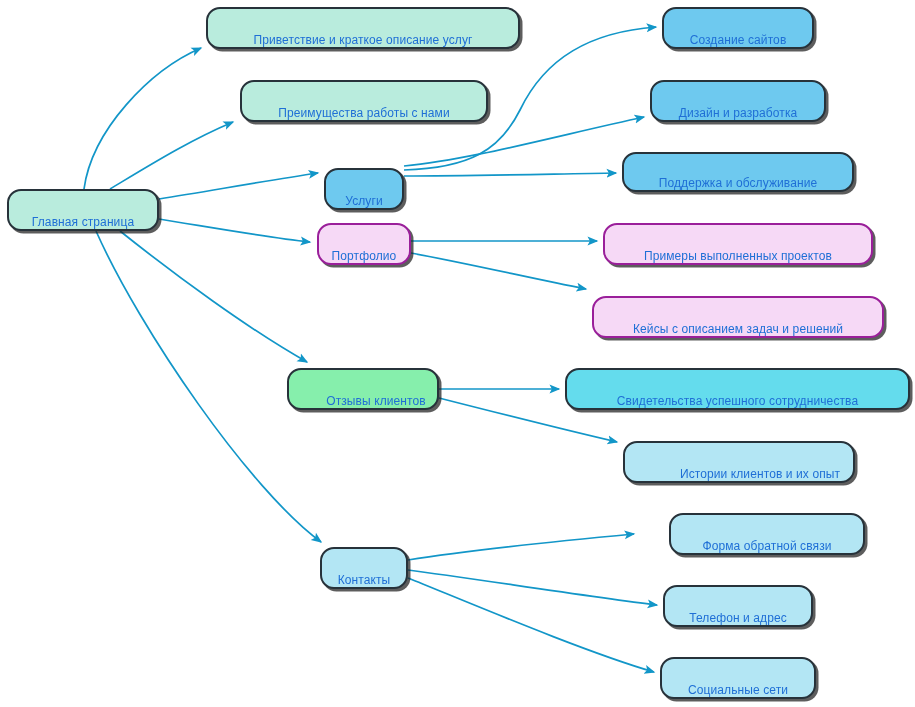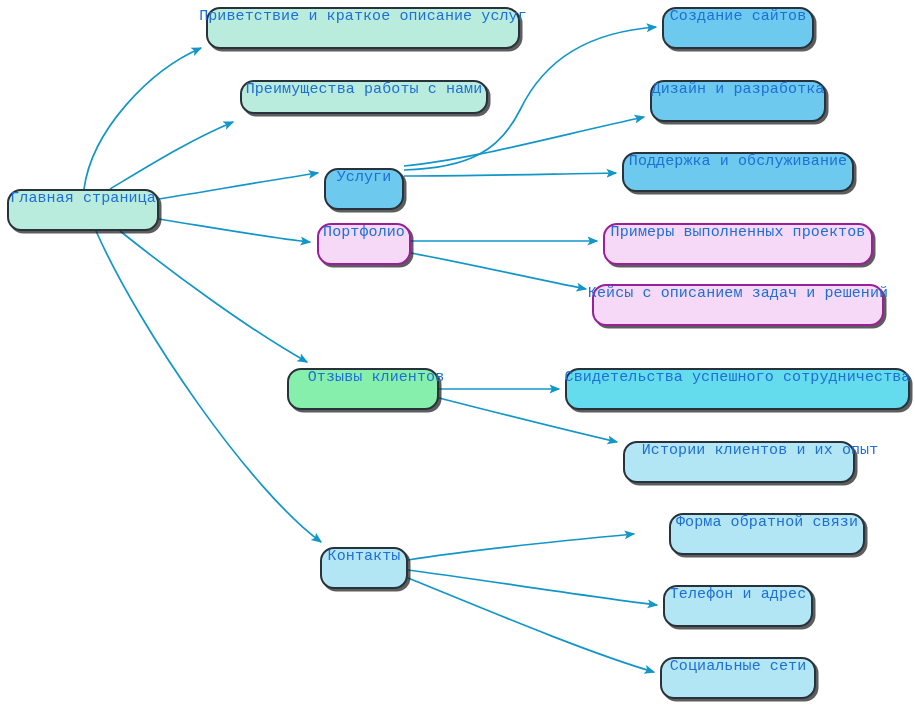--- a/index.html
+++ b/index.html
@@ -25,31 +25,30 @@
     left: 0;
     top: 0;
     width: 915px;
     height: 707px;
     pointer-events: none;
   }
   .node {
     position: absolute;
     box-sizing: border-box;
     display: flex;
-    align-items: flex-start;
+    align-items: flex-end;
     justify-content: center;
     border-radius: 14px;
     border-style: solid;
     border-width: 2px;
-    font-size: 15px;
+    font-size: 12px;
     line-height: 1.1;
     white-space: nowrap;
     letter-spacing: 0.1px;
     box-shadow: 2.5px 2.5px 0 rgba(30,30,30,0.72);
-    font-family: Liberation Mono, monospace;
   }
   .node .node-label {
     display: block;
     padding: 0 2px;
   }
 </style>
 </head>
 <body>
 
 <div id="diagram-canvas">
@@ -80,42 +79,42 @@
       </g>
   </svg>
 
   <div id="node-group">
       <div class="node" style="left: 7px; top: 189px; width: 152px; height: 42px; background: rgb(185, 236, 221); border-color: rgb(39, 50, 58); color: rgb(31, 111, 214);">
         <span class="node-label">Главная страница</span>
       </div>
       <div class="node" style="left: 206px; top: 7px; width: 314px; height: 42px; background: rgb(185, 236, 221); border-color: rgb(39, 50, 58); color: rgb(31, 111, 214);">
         <span class="node-label">Приветствие и краткое описание услуг</span>
       </div>
-      <div class="node" style="left: 240px; top: 80px; width: 248px; height: 34px; background: rgb(185, 236, 221); border-color: rgb(39, 50, 58); color: rgb(31, 111, 214);">
+      <div class="node" style="left: 240px; top: 80px; width: 248px; height: 42px; background: rgb(185, 236, 221); border-color: rgb(39, 50, 58); color: rgb(31, 111, 214);">
         <span class="node-label">Преимущества работы с нами</span>
       </div>
       <div class="node" style="left: 324px; top: 168px; width: 80px; height: 42px; background: rgb(110, 201, 239); border-color: rgb(39, 50, 58); color: rgb(31, 111, 214);">
         <span class="node-label">Услуги</span>
       </div>
       <div class="node" style="left: 662px; top: 7px; width: 152px; height: 42px; background: rgb(110, 201, 239); border-color: rgb(39, 50, 58); color: rgb(31, 111, 214);">
         <span class="node-label">Создание сайтов</span>
       </div>
       <div class="node" style="left: 650px; top: 80px; width: 176px; height: 42px; background: rgb(110, 201, 239); border-color: rgb(39, 50, 58); color: rgb(31, 111, 214);">
         <span class="node-label">Дизайн и разработка</span>
       </div>
       <div class="node" style="left: 622px; top: 152px; width: 232px; height: 40px; background: rgb(110, 201, 239); border-color: rgb(39, 50, 58); color: rgb(31, 111, 214);">
         <span class="node-label">Поддержка и обслуживание</span>
       </div>
       <div class="node" style="left: 317px; top: 223px; width: 94px; height: 42px; background: rgb(246, 217, 246); border-color: rgb(154, 31, 154); color: rgb(31, 111, 214);">
         <span class="node-label">Портфолио</span>
       </div>
       <div class="node" style="left: 603px; top: 223px; width: 270px; height: 42px; background: rgb(246, 217, 246); border-color: rgb(154, 31, 154); color: rgb(31, 111, 214);">
         <span class="node-label">Примеры выполненных проектов</span>
       </div>
-      <div class="node" style="left: 592px; top: 284px; width: 292px; height: 42px; background: rgb(246, 217, 246); border-color: rgb(154, 31, 154); color: rgb(31, 111, 214);">
+      <div class="node" style="left: 592px; top: 296px; width: 292px; height: 42px; background: rgb(246, 217, 246); border-color: rgb(154, 31, 154); color: rgb(31, 111, 214);">
         <span class="node-label">Кейсы с описанием задач и решений</span>
       </div>
       <div class="node" style="left: 287px; top: 368px; width: 152px; height: 42px; background: #86efac; border-color: rgb(39, 50, 58); color: rgb(31, 111, 214); padding-left: 26px;">
         <span class="node-label">Отзывы клиентов</span>
       </div>
       <div class="node" style="left: 565px; top: 368px; width: 345px; height: 42px; background: rgb(100, 220, 237); border-color: rgb(39, 50, 58); color: rgb(31, 111, 214);">
         <span class="node-label">Свидетельства успешного сотрудничества</span>
       </div>
       <div class="node" style="left: 623px; top: 441px; width: 232px; height: 42px; background: rgb(179, 230, 244); border-color: rgb(39, 50, 58); color: rgb(31, 111, 214); padding-left: 42px;">
         <span class="node-label">Истории клиентов и их опыт</span>

